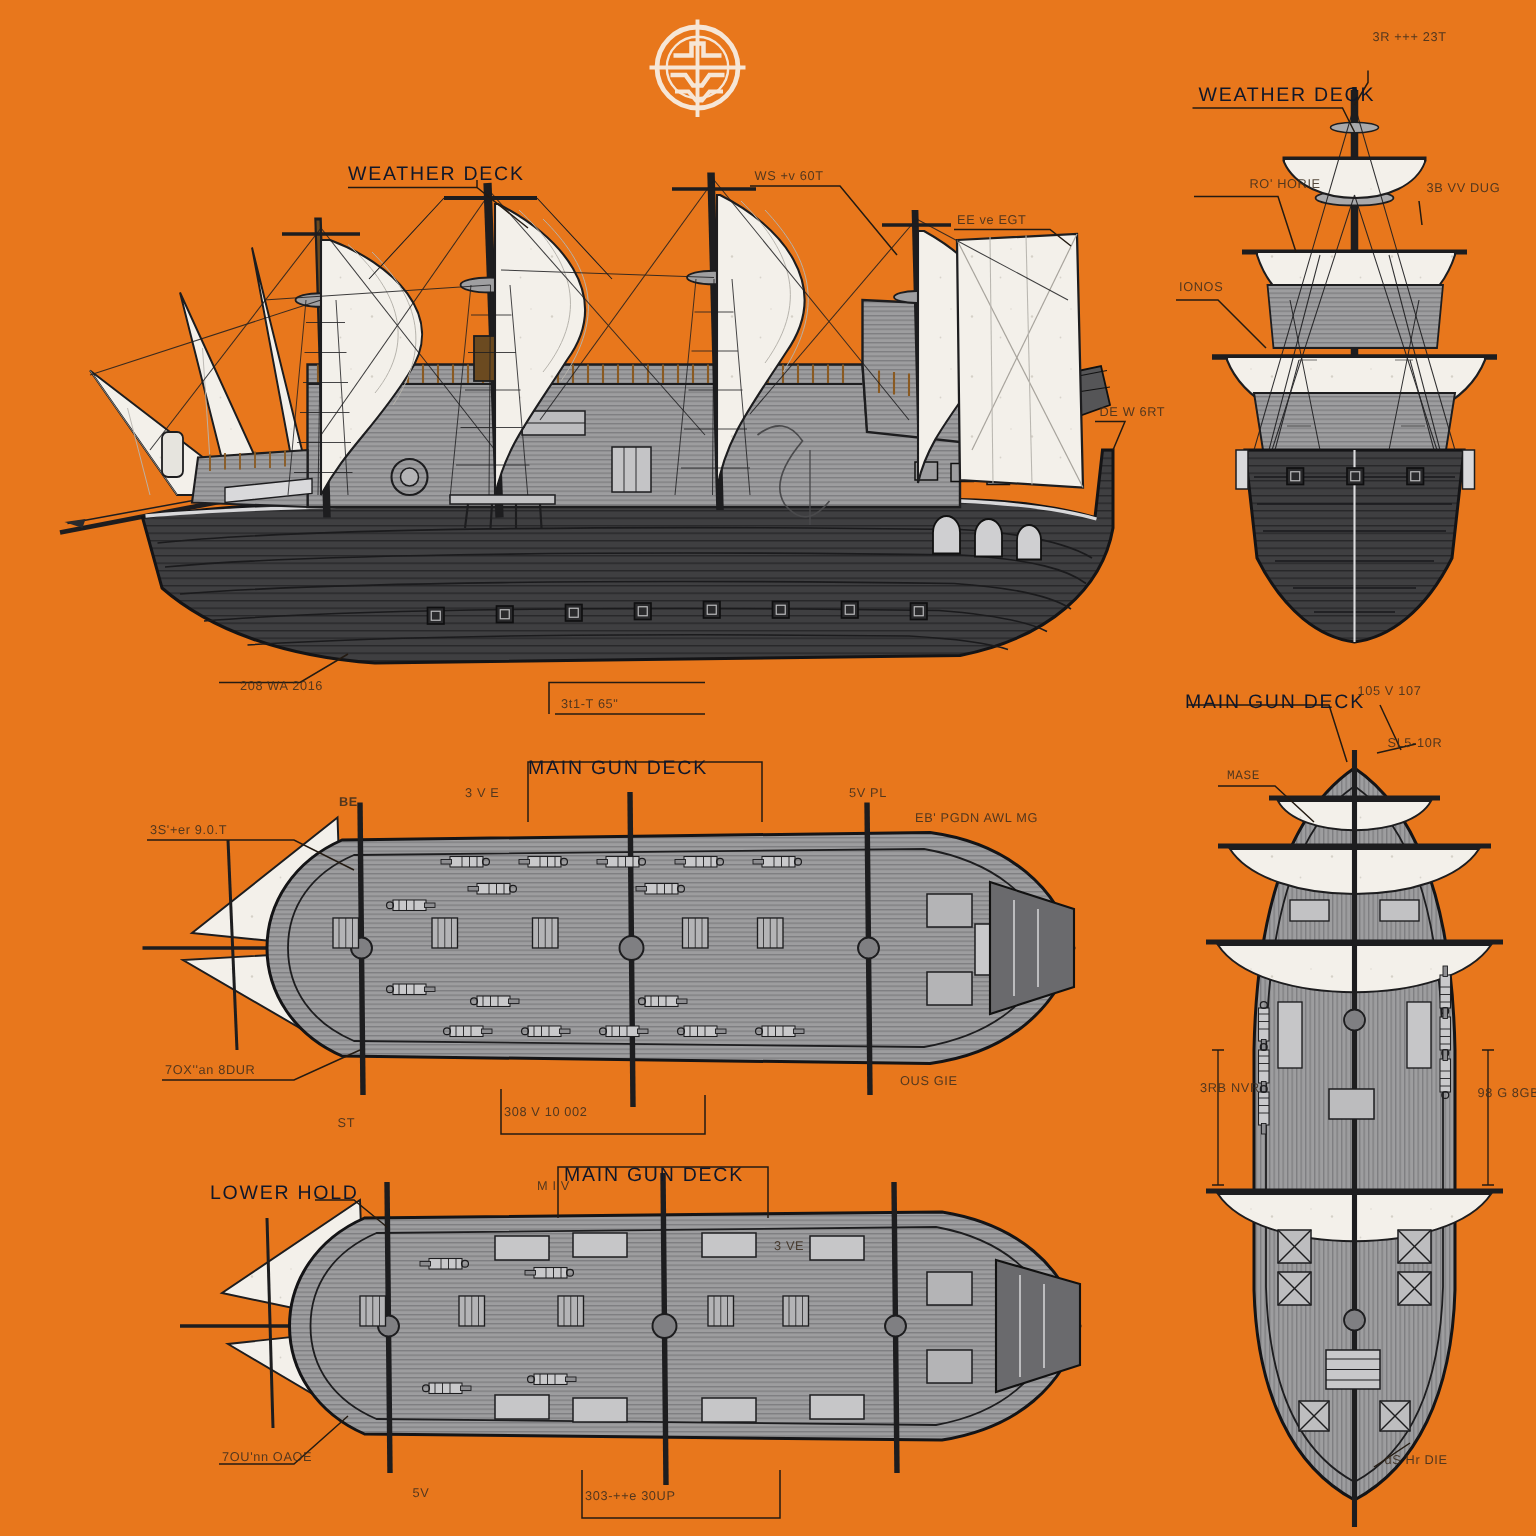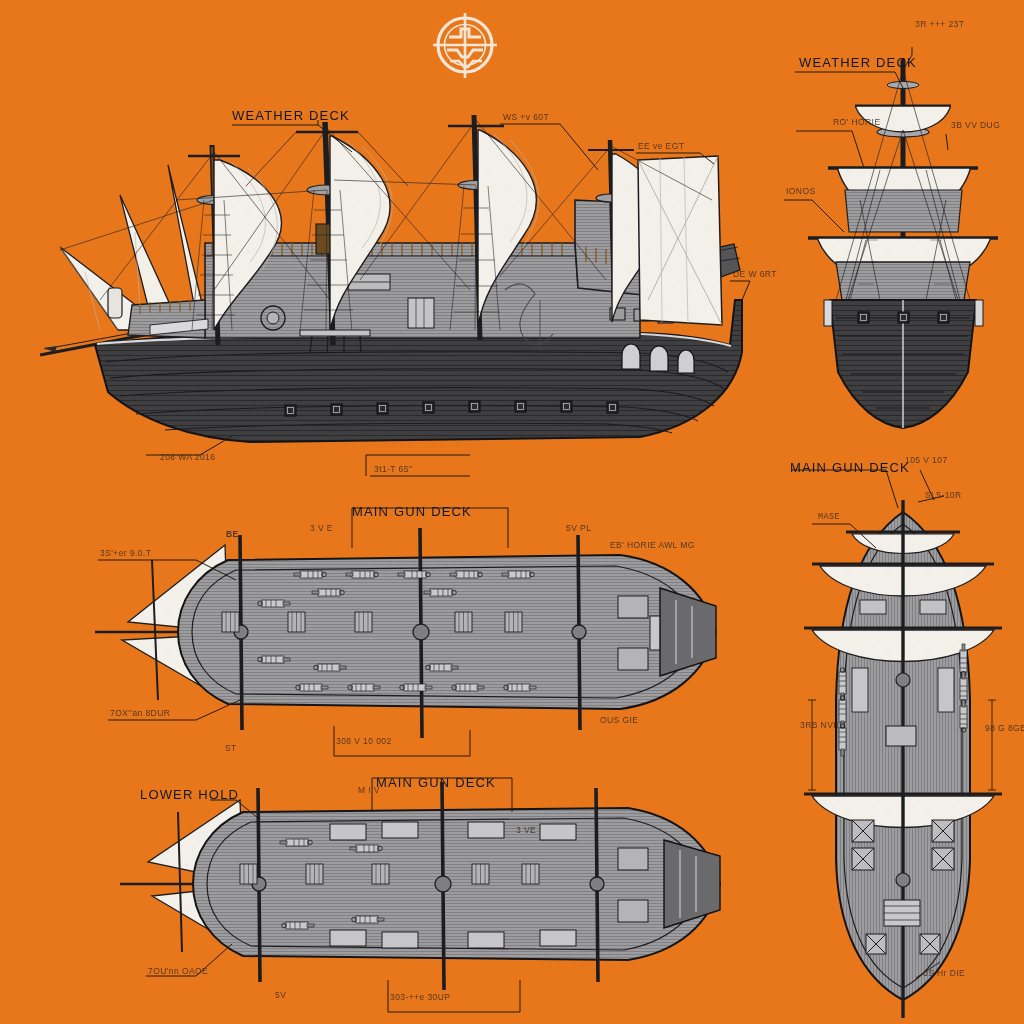--- a/index.html
+++ b/index.html
@@ -653,21 +653,21 @@
     <div class="anno dim" style="left: 374px; top: 464px;">3t1-T 65"</div>
     <div class="anno dim" style="left: 915px; top: 19px;">3R +++ 23T</div>
     <div class="anno dim" style="left: 951px; top: 120px; text-align: right;">3B VV DUG</div>
     <div class="anno dim" style="left: 833px; top: 117px;">RO' HORIE</div>
     <div class="anno dim" style="left: 786px; top: 186px;">IONOS</div>
     <div class="anno dim" style="left: 100px; top: 548px;">3S'+er 9.0.T</div>
     <div class="anno dim" style="left: 110px; top: 708px; text-align: right;">7OX''an 8DUR</div>
     <div class="anno dim" style="left: 226px; top: 529px; font-weight: bold;">BE</div>
     <div class="anno dim" style="left: 310px; top: 523px;">3 V E</div>
     <div class="anno dim" style="left: 566px; top: 523px;">5V PL</div>
-    <div class="anno dim" style="left: 610px; top: 540px;">EB' HORIE AWL MG</div>
+    <div class="anno dim" style="left: 610px; top: 540px;">EB' PGDN AWL MG</div>
     <div class="anno dim" style="left: 336px; top: 736px;">308 V 10 002</div>
     <div class="anno dim" style="left: 600px; top: 715px;">OUS GIE</div>
     <div class="anno dim" style="left: 225px; top: 743px;">ST</div>
     <div class="anno dim" style="left: 905px; top: 455px;">105 V 107</div>
     <div class="anno dim" style="left: 925px; top: 490px;">SL5-10R</div>
     <div class="anno dim" style="left: 818px; top: 512px; font-family: Liberation Mono, monospace;">MASE</div>
     <div class="anno dim" style="left: 800px; top: 720px;">3RB NVR</div>
     <div class="anno dim" style="left: 985px; top: 723px;">98 G 8GB</div>
     <div class="anno dim" style="left: 923px; top: 968px;">dS Hr DIE</div>
     <div class="anno dim" style="left: 358px; top: 785px;">M I V</div>

